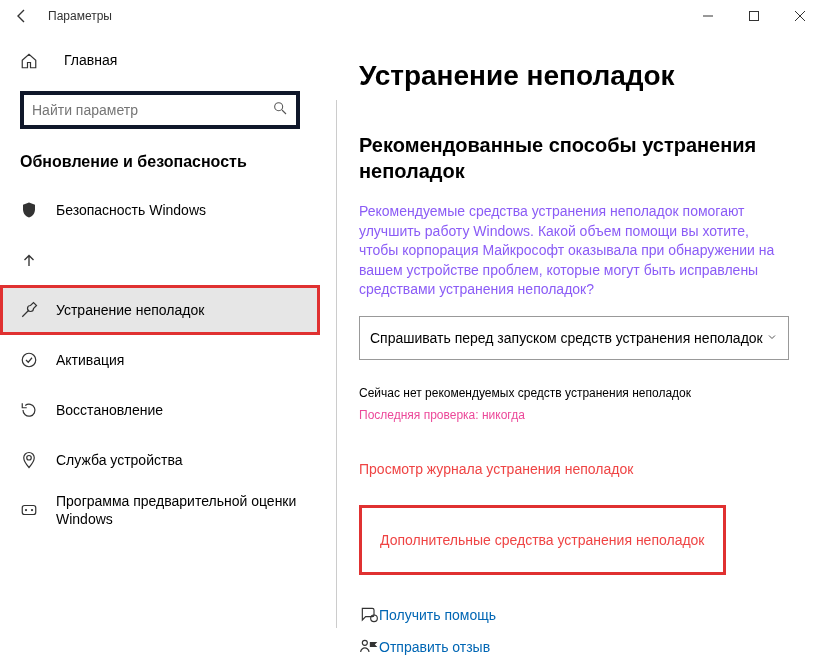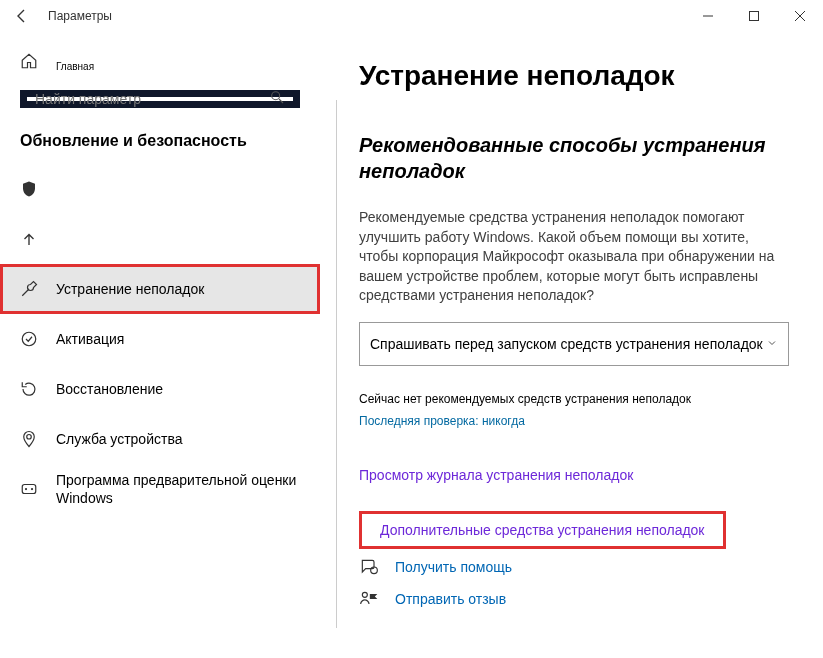--- a/index.html
+++ b/index.html
@@ -9,45 +9,45 @@
   .titlebar-left { display: flex; align-items: center; gap: 18px; padding-left: 14px; }
   .back { width: 16px; height: 16px; display: inline-flex; align-items: center; justify-content: center; color:#333; }
   .title { font-size: 12px; color:#333; }
   .win-controls { display: flex; }
   .win-btn { width: 46px; height: 32px; display:flex; align-items:center; justify-content:center; color:#333; }
   .win-btn svg { width: 10px; height: 10px; }
 
   .body { display:flex; height: calc(658px - 32px); }
 
   .sidebar { width: 320px; padding: 20px 0 0 0; }
-  .home-row { display:flex; align-items:flex-end; gap:18px; padding: 0 20px 18px 20px; font-size: 10px; }
-  .searchbox { margin: 0 20px 18px 20px; height: 18px; border:7px solid #0f172a; display:flex; align-items:center; padding: 0 8px; background:#fff; }
+  .home-row { display:flex; align-items:flex-start; gap:26px; padding: 0 20px 18px 20px; font-size: 14px; }
+  .searchbox { margin: 0 20px 18px 20px; height: 38px; border:4px solid #0f172a; display:flex; align-items:center; padding: 0 8px; background:#fff; }
   .searchbox input { flex:1; border:none; outline:none; font-size: 14px; background:transparent; }
   .searchbox .sicon { color:#555; }
   .section-header { font-size: 16px; font-weight:600; padding: 6px 20px 14px 20px; }
 
   .nav { list-style:none; }
   .nav-item { display:flex; align-items:center; gap:18px; height: 50px; padding: 0 20px; font-size:14px; cursor:pointer; }
   .nav-item .icon { width:18px; height:18px; display:flex; align-items:center; justify-content:center; color:#333; flex:none; }
   .nav-item.selected { background:#e6e6e6; position:relative; }
   .nav-item .lbl { line-height:1.3; }
   .nav-item.highlight { outline: 3px solid #e03131; outline-offset: -3px; }
 
   .main { flex:1; padding: 28px 38px 20px 38px; overflow:hidden; border-left: 1px solid transparent; position:relative;}
   .divider-mask { position:absolute; top:100px; bottom:30px; left:336px; width:1px; background:#ccc; }
   h1.page-title { font-size: 28px; font-weight:600; margin-bottom: 40px; }
-  h2.subheader { font-size: 20px; font-weight:600; margin-bottom: 24px; line-height:1.3;font-style:italic;}
-  .desc { font-size: 14px; color:#404040; line-height:1.4; margin-bottom: 16px; max-width: 440px;}
+  h2.subheader { font-size: 20px; font-weight:600; margin-bottom: 18px; line-height:1.3;}
+  .desc { font-size: 14px; color:#8b5cf6; line-height:1.4; margin-bottom: 16px; max-width: 440px;}
   .dropdown { border:1px solid #999; height:44px; width: 430px; display:flex; align-items:center; padding: 0 10px; font-size:14px; justify-content:space-between; cursor:pointer; margin-bottom: 26px;}
   .status { font-size:12px; margin-bottom:8px;}
-  .substatus { font-size:12px; color:#0369a1; margin-bottom:38px; }
-  .link { color:#6d28d9; font-size:14px; display:inline-block; margin-bottom: 28px; cursor:pointer;}
-  .link.boxed { border:3px solid #e03131; padding: 8px 18px; margin-bottom:8px;}
+  .substatus { font-size:12px; color:#ec4899; margin-bottom:38px; }
+  .link { color:#ef4444; font-size:14px; display:inline-block; margin-bottom: 28px; cursor:pointer;}
+  .link.boxed { border:3px solid #e03131; padding: 24px 18px; margin-bottom:30px;}
   .footer-links { display:flex; flex-direction:column; gap:12px; }
-  .footer-link { display:flex; align-items:center; gap:16px; color:#0066b4; font-size:14px; cursor:pointer;}
+  .footer-link { display:flex; align-items:center; gap:0; color:#0066b4; font-size:14px; cursor:pointer;}
   .footer-link .ficon { color:#333; width:20px; height:20px; display:flex; align-items:center; justify-content:center; flex:none;}
 </style>
 </head>
 <body>
 
 <div class="titlebar">
   <div class="titlebar-left">
     <span class="back">
       <svg viewBox="0 0 16 16" width="16" height="16">
           <path d="M10 2 L4 8 L10 14" stroke="#333" stroke-width="1.4" fill="none"></path>
@@ -99,20 +99,21 @@
 
     <div class="section-header">Обновление и безопасность</div>
 
     <ul class="nav">
       <li class="nav-item">
         <span class="icon">
           <svg width="18" height="18" viewBox="0 0 24 24">
               <path d="M12 2 L20 5 V11 C20 17 16 21 12 22 C8 21 4 17 4 11 V5 Z" fill="#333"></path>
             </svg>
         </span>
+        <span class="lbl">Безопасность Windows</span>
       </li>
       <li class="nav-item">
         <span class="icon">
           <svg width="18" height="18" viewBox="0 0 24 24">
               <path d="M12 20 V6 M6 12 L12 6 L18 12" stroke="#333" stroke-width="1.8" fill="none"></path>
             </svg>
         </span>
       </li>
       <li class="nav-item selected highlight">
         <span class="icon">

